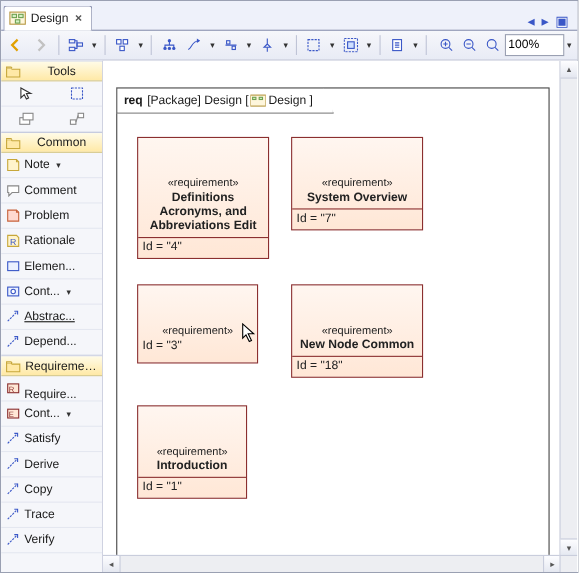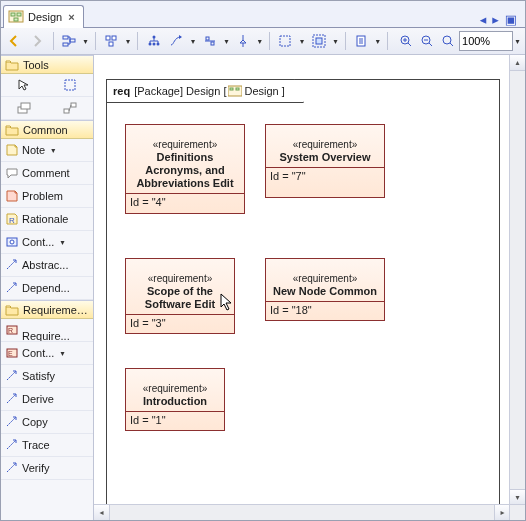--- a/index.html
+++ b/index.html
@@ -18,33 +18,33 @@
   .toolbar .dd{width:7px;text-align:center;color:#333;font-size:8px;cursor:pointer;}
   .zoom{display:flex;align-items:center;gap:1px;margin-left:2px;}
   .zoom input{width:48px;height:18px;font-size:11px;border:1px solid #9aa0b2;padding:0 2px;}
   
   .body{flex:1;display:flex;min-height:0;}
   
   .palette{width:92px;background:#f5f6fa;border-right:1px solid #bfc4d6;overflow:hidden;}
   .drawer{border-top:1px solid #c7ccdf;}
   .drawer-h{height:17px;background:linear-gradient(#fffbe7,#ffe9a6);border-bottom:1px solid #d6c98a;display:flex;align-items:center;padding:0 4px;cursor:pointer;}
   .drawer-h .ico{width:14px;height:12px;margin-right:4px;}
-  .drawer-h .lbl{flex:1;white-space:nowrap;overflow:hidden;text-overflow:ellipsis;}
+  .drawer-h .lbl{flex:1;white-space:nowrap;overflow:hidden;text-overflow:ellipsis;text-align:center;}
   .drawer-row{height:22px;display:flex;align-items:center;border-bottom:1px solid #e4e7f0;overflow:hidden;}
   .tool{flex:1;display:flex;align-items:center;padding:0 4px;gap:3px;cursor:pointer;white-space:nowrap;overflow:hidden;text-overflow:ellipsis;}
   .tool .ico{width:14px;height:14px;flex:0 0 auto;}
   .tool .caret{width:10px;text-align:center;color:#333;font-size:8px;}
   
   .canvas-wrap{flex:1;background:#fff;position:relative;overflow:auto;}
   .diagram-frame{position:absolute;left:12px;top:24px;width:392px;height:452px;border:1px solid #444;background:#fff;}
   .frame-tab{position:absolute;left:-1px;top:-1px;height:22px;border:1px solid #444;border-bottom:1px solid #444;background:#fff;padding:0 18px 0 6px;display:flex;align-items:center;white-space:nowrap;clip-path:polygon(0 0,calc(100% - 10px) 0,100% 100%,0 100%);}
   .frame-tab b{font-weight:bold;margin-right:4px;}
   .frame-tab .mini{width:14px;height:12px;margin:0 2px;}
   .req-node{position:absolute;border:1px solid #8b2f2f;background:linear-gradient(#fff6f0,#ffe7d6);font-size:11px;color:#222;}
-  .req-node .stereo{text-align:center;font-size:10px;padding-top:14px;}
+  .req-node .stereo{text-align:center;font-size:10px;padding-top:4px;margin-top:32px;}
   .req-node .title{text-align:center;font-weight:bold;line-height:13px;padding:1px 4px 3px;border-bottom:1px solid #8b2f2f;}
   .req-node .attr{padding:2px 4px 4px;}
   .cursor{position:absolute;width:14px;height:18px;pointer-events:none;}
   
   .sb-v{position:absolute;right:0;top:0;bottom:15px;width:15px;background:#edeef2;border-left:1px solid #c9cddc;}
   .sb-v .track-btn{height:15px;background:linear-gradient(#fdfdff,#e4e7f0);border-bottom:1px solid #c9cddc;display:flex;align-items:center;justify-content:center;font-size:8px;color:#555;}
   .sb-v .track-btn.bot{border-top:1px solid #c9cddc;border-bottom:none;position:absolute;bottom:0;left:0;right:0;}
   .sb-h{position:absolute;left:0;right:15px;bottom:0;height:15px;background:#edeef2;border-top:1px solid #c9cddc;}
   .sb-h .track-btn{width:15px;height:100%;display:inline-flex;align-items:center;justify-content:center;background:linear-gradient(#fdfdff,#e4e7f0);border-right:1px solid #c9cddc;font-size:8px;color:#555;float:left;}
   .sb-h .track-btn.rt{float:right;border-left:1px solid #c9cddc;border-right:none;}
@@ -289,36 +289,46 @@
                 </svg>
               </span>
               <span style="overflow:hidden;text-overflow:ellipsis;">Rationale</span>
             </div>
           </div>
           <div class="drawer-row">
             <div class="tool">
               <span class="ico">
                 <svg width="14" height="14" viewBox="0 0 14 14">
                   <rect x="2" y="3" width="10" height="8" fill="#eaf0ff" stroke="#3a57c7"></rect>
+                </svg>
+              </span>
+              <span style="overflow:hidden;text-overflow:ellipsis;">Elemen...</span>
+            </div>
+          </div>
+          <div class="drawer-row">
+            <div class="tool">
+              <span class="ico">
+                <svg width="14" height="14" viewBox="0 0 14 14">
+                  <rect x="2" y="3" width="10" height="8" fill="#eaf0ff" stroke="#3a57c7"></rect>
                   <circle cx="7" cy="7" r="2" fill="#fff" stroke="#3a57c7"></circle>
                 </svg>
               </span>
               <span style="overflow:hidden;text-overflow:ellipsis;">Cont...</span>
               <span class="caret">▾</span>
             </div>
           </div>
           <div class="drawer-row">
             <div class="tool">
               <span class="ico">
                 <svg width="14" height="14" viewBox="0 0 14 14">
                   <path d="M2 11 L11 2" stroke="#3a57c7" stroke-dasharray="2 1"></path>
                   <path d="M8 2 h3 v3" fill="none" stroke="#3a57c7"></path>
                 </svg>
               </span>
-              <span style="overflow:hidden;text-overflow:ellipsis;">Abstrac...</span>
+              <span style="overflow:hidden;text-overflow:ellipsis;text-decoration:underline;">Abstrac...</span>
             </div>
           </div>
           <div class="drawer-row">
             <div class="tool">
               <span class="ico">
                 <svg width="14" height="14" viewBox="0 0 14 14">
                   <path d="M2 11 L11 2" stroke="#3a57c7" stroke-dasharray="2 1"></path>
                   <path d="M8 2 h3 v3" fill="none" stroke="#3a57c7"></path>
                 </svg>
               </span>
@@ -438,21 +448,20 @@
             <div class="title">Definitions Acronyms, and Abbreviations Edit</div>
             <div class="attr">Id = "4"</div>
           </div>
           <div class="req-node" style="left: 158px; top: 44px; width: 118px; min-height: 72px;">
             <div class="stereo">«requirement»</div>
             <div class="title">System Overview</div>
             <div class="attr">Id = "7"</div>
           </div>
           <div class="req-node" style="left: 18px; top: 178px; width: 108px; min-height: 70px;">
             <div class="stereo">«requirement»</div>
-            <div class="title">Scope of the Software Edit</div>
             <div class="attr">Id = "3"</div>
           </div>
           <div class="req-node" style="left: 158px; top: 178px; width: 118px; min-height: 54px;">
             <div class="stereo">«requirement»</div>
             <div class="title">New Node Common</div>
             <div class="attr">Id = "18"</div>
           </div>
           <div class="req-node" style="left: 18px; top: 288px; width: 98px; min-height: 54px;">
             <div class="stereo">«requirement»</div>
             <div class="title">Introduction</div>

